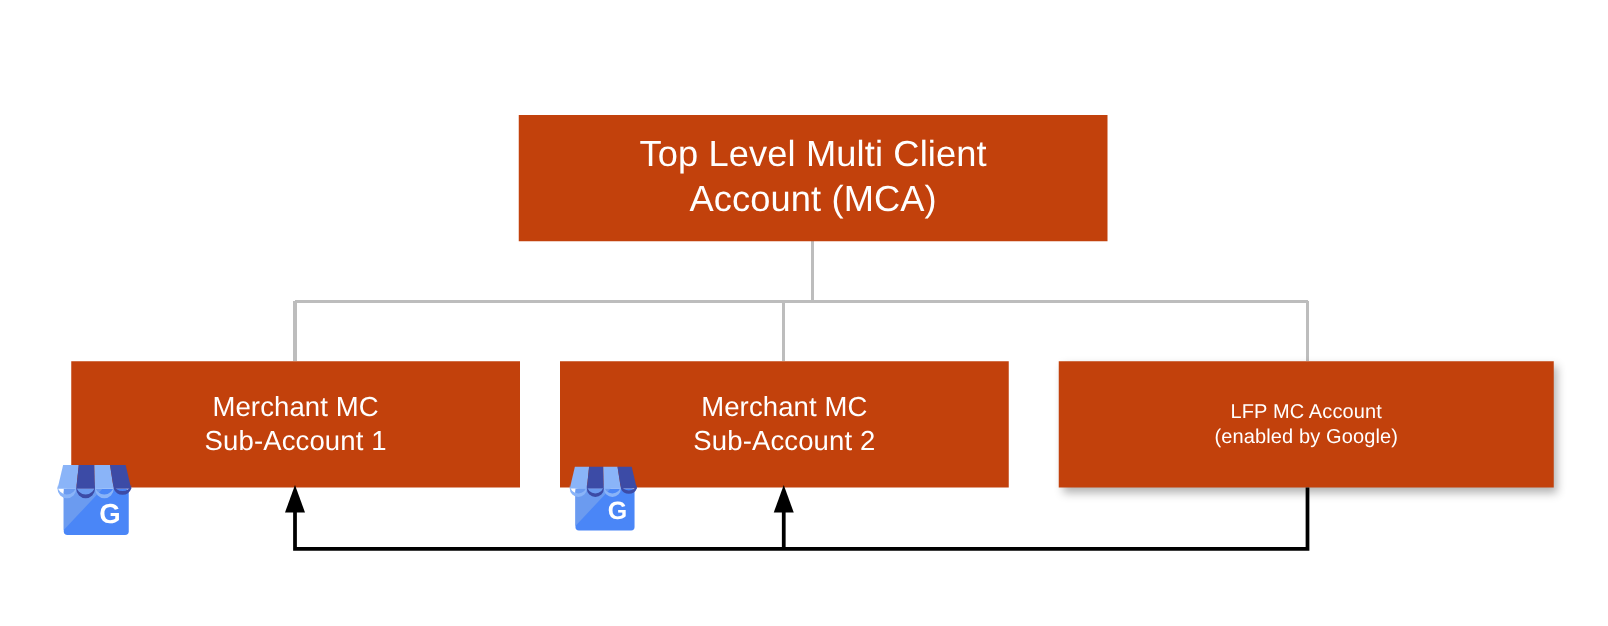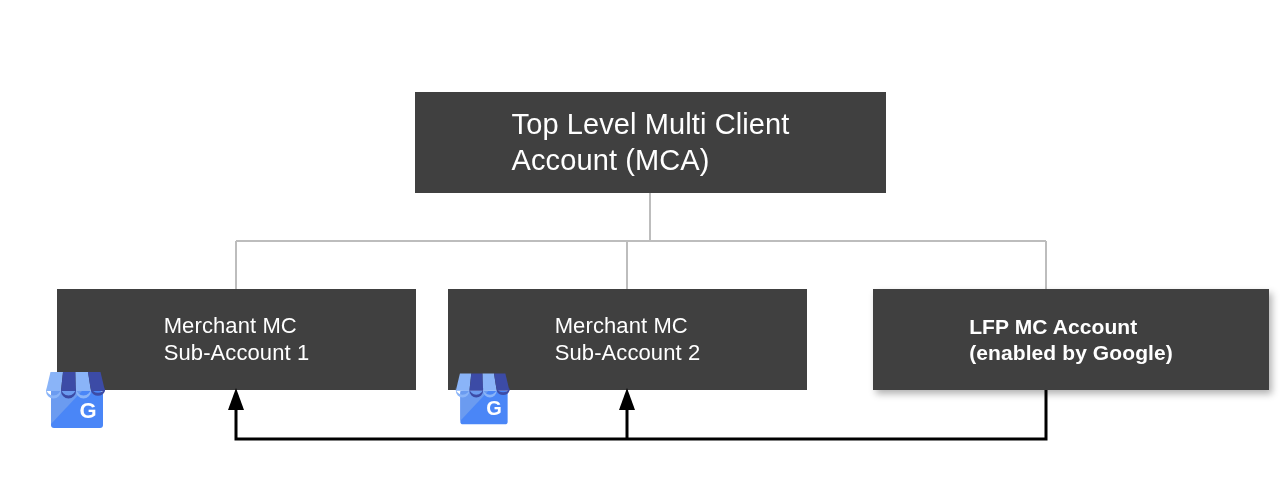--- a/index.html
+++ b/index.html
@@ -28,25 +28,26 @@
     width: 1286px;
     height: 501px;
   }
   #tree-lines { z-index: 1; }
   #feedback-lines { z-index: 5; }
 
   
   .box {
     position: absolute;
     box-sizing: border-box;
-    background: #404040;
+    background: #c2410c;
     color: #ffffff;
     display: flex;
     align-items: center;
     justify-content: center;
+    text-align: center;
     z-index: 3;
   }
   .box .box-text {
     display: block;
     white-space: pre-line;
     line-height: 1.22;
     letter-spacing: 0.1px;
   }
 
   #box-top {
@@ -64,27 +65,26 @@
     font-size: 22px;
   }
   #box-sub2 {
     left: 448px;
     top: 289px;
     width: 359px;
     height: 101px;
     font-size: 22px;
   }
   #box-lfp {
-    left: 873px;
+    left: 847px;
     top: 289px;
     width: 396px;
     height: 101px;
-    font-size: 21px;
+    font-size: 16px;
     box-shadow: 3px 4px 7px rgba(0, 0, 0, 0.30);
-    font-weight: bold;
   }
 
   
   .gmb-icon {
     position: absolute;
     z-index: 6;
   }
   #gmb-icon-1 {
     left: 42px;
     top: 366px;

